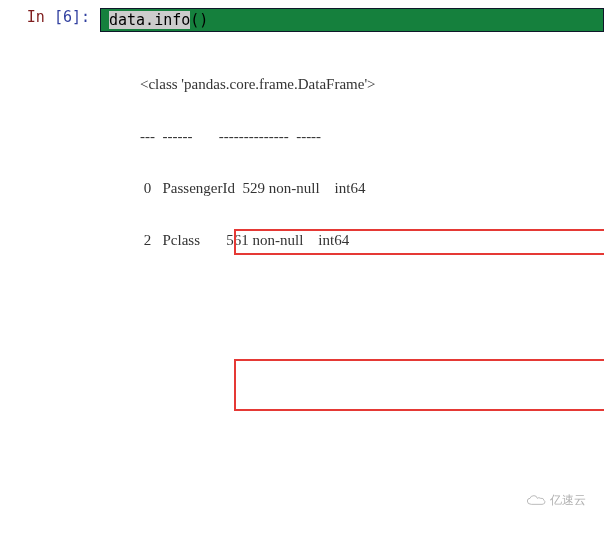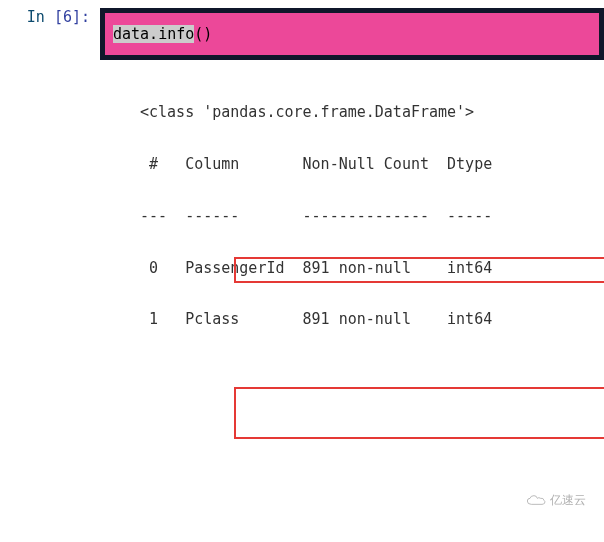--- a/index.html
+++ b/index.html
@@ -16,40 +16,40 @@
       display: flex;
       padding: 8px 0 8px 10px;
     }
     .prompt {
       flex: 0 0 90px;
       text-align: right;
       padding-right: 10px;
       font-family: Menlo, Consolas, monospace;
       font-size: 15px;
     }
-    .prompt-in { color: #0c4a6e; }
+    .prompt-in { color: #7f1d1d; }
     .prompt-num { color: #303f9f; }
     .input-area {
       flex: 1;
-      background: #ec4899;
-      padding: 12px 8px;
-      border: 5px solid #0f172a;
+      background: #15803d;
+      padding: 2px 8px;
+      border: 1px solid #0f172a;
     }
     .code-line { display: inline; }
     .highlight { background: #cccccc; }
     .output-area {
       margin-left: 100px;
       padding: 6px 0 6px 40px;
       white-space: pre;
       line-height: 1.73;
       font-size: 15px;
       color: #333333;
       position: relative;
     }
-    .output-row { position: relative; }
+    .output-row { position: relative; font-family: Liberation Serif, serif; }
     .red-box {
       border: 2px solid #e53935;
       position: absolute;
       pointer-events: none;
     }
     .box1 { left: 134px; top: 189px; width: 436px; height: 26px; }
     .box2 { left: 134px; top: 319px; width: 436px; height: 52px; }
     .watermark {
       position: absolute;
       right: 14px;
@@ -77,24 +77,23 @@
   <div class="prompt">
     <span class="prompt-in">In </span><span class="prompt-num">[6]:</span>
   </div>
   <div class="input-area">
     <span class="code-line"><span class="highlight">data.info</span><span>()</span></span>
   </div>
 </div>
 
 <div class="output-area">
 <div class="output-row">&lt;class 'pandas.core.frame.DataFrame'&gt;</div>
-<div class="output-row"> #   Column       Non-Null Count  Dtype  </div>
 <div class="output-row">---  ------       --------------  -----  </div>
-<div class="output-row"> 0   PassengerId  891 non-null    int64  </div>
-<div class="output-row"> 1   Pclass       891 non-null    int64  </div>
+<div class="output-row"> 0   PassengerId  529 non-null    int64  </div>
+<div class="output-row"> 2   Pclass       561 non-null    int64  </div>
 
 
 
 
 
 
 
 
 
 

